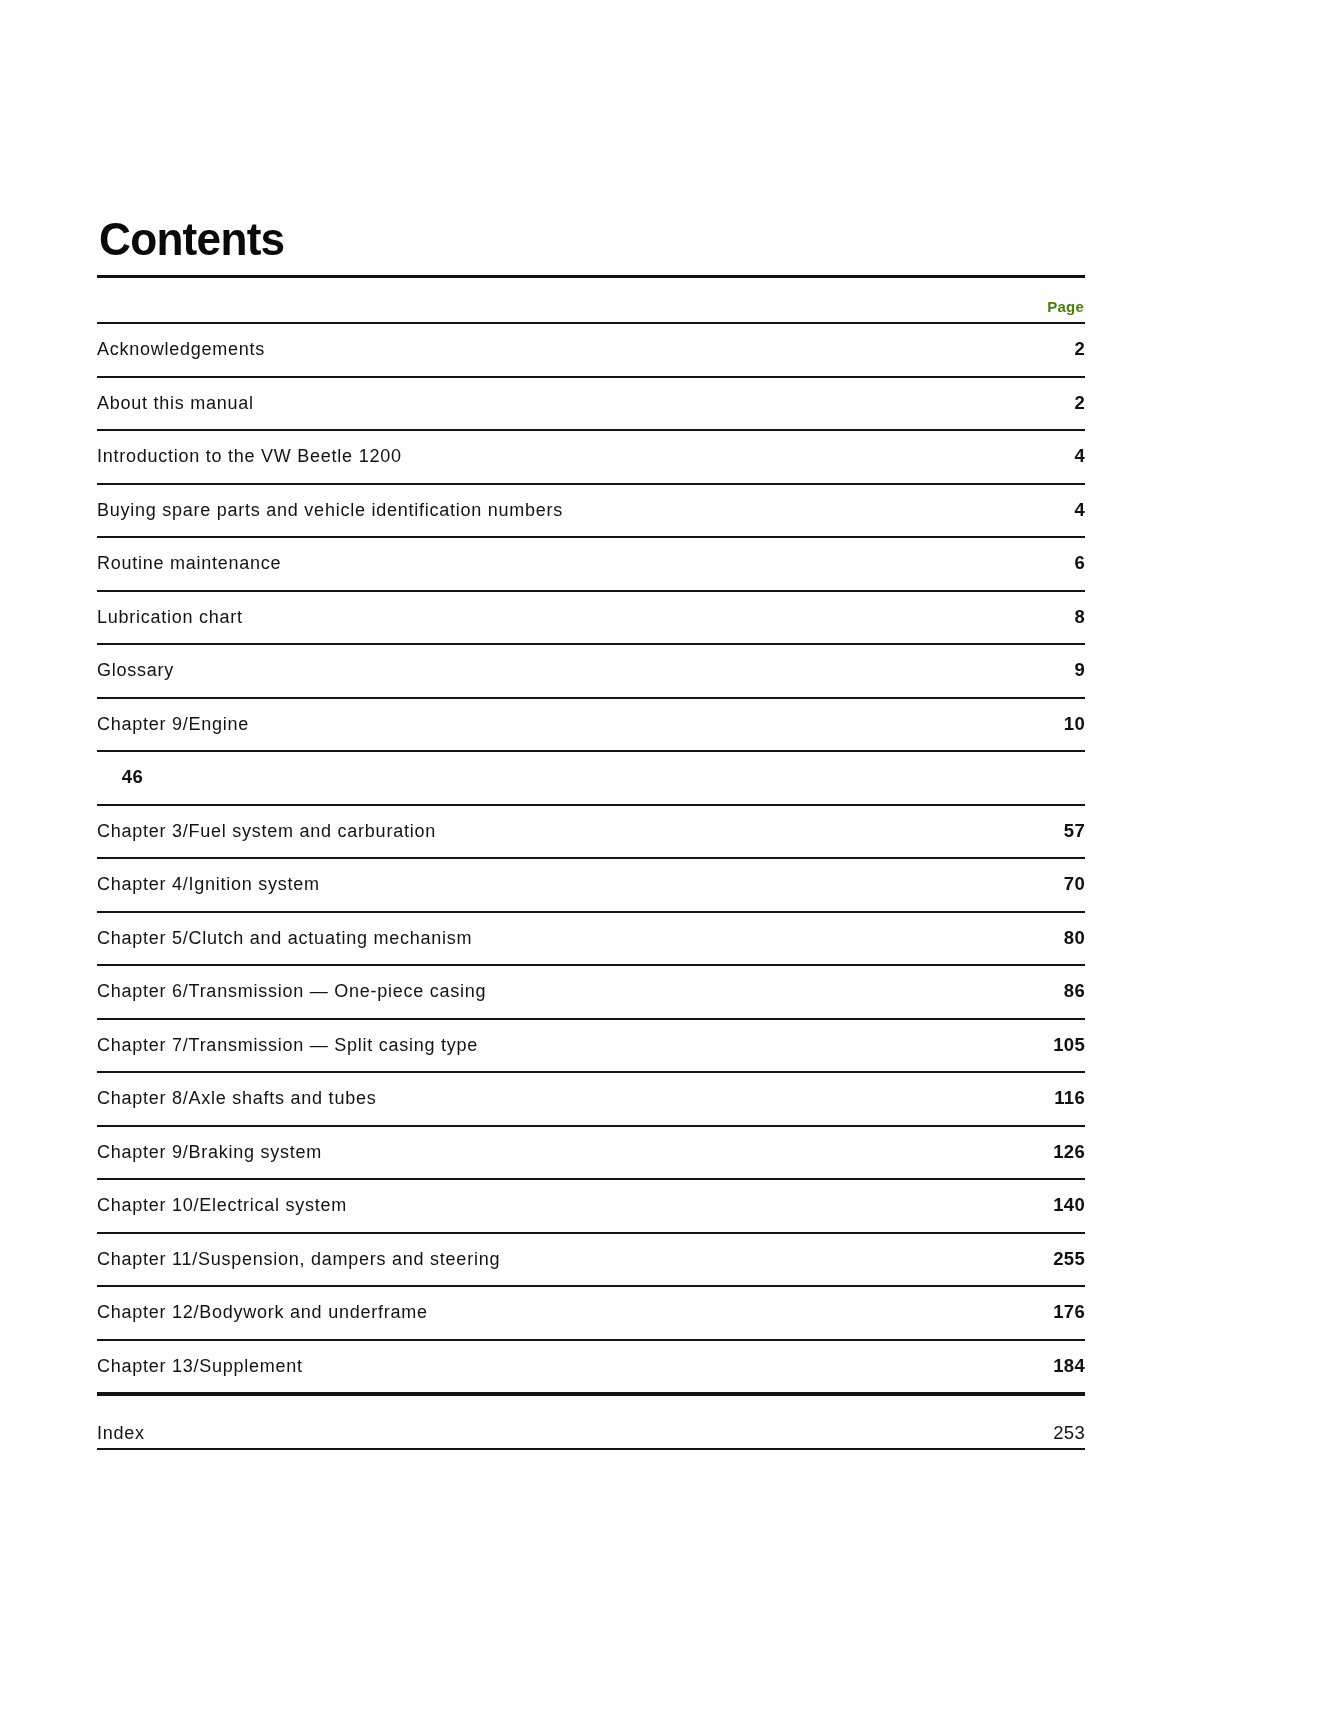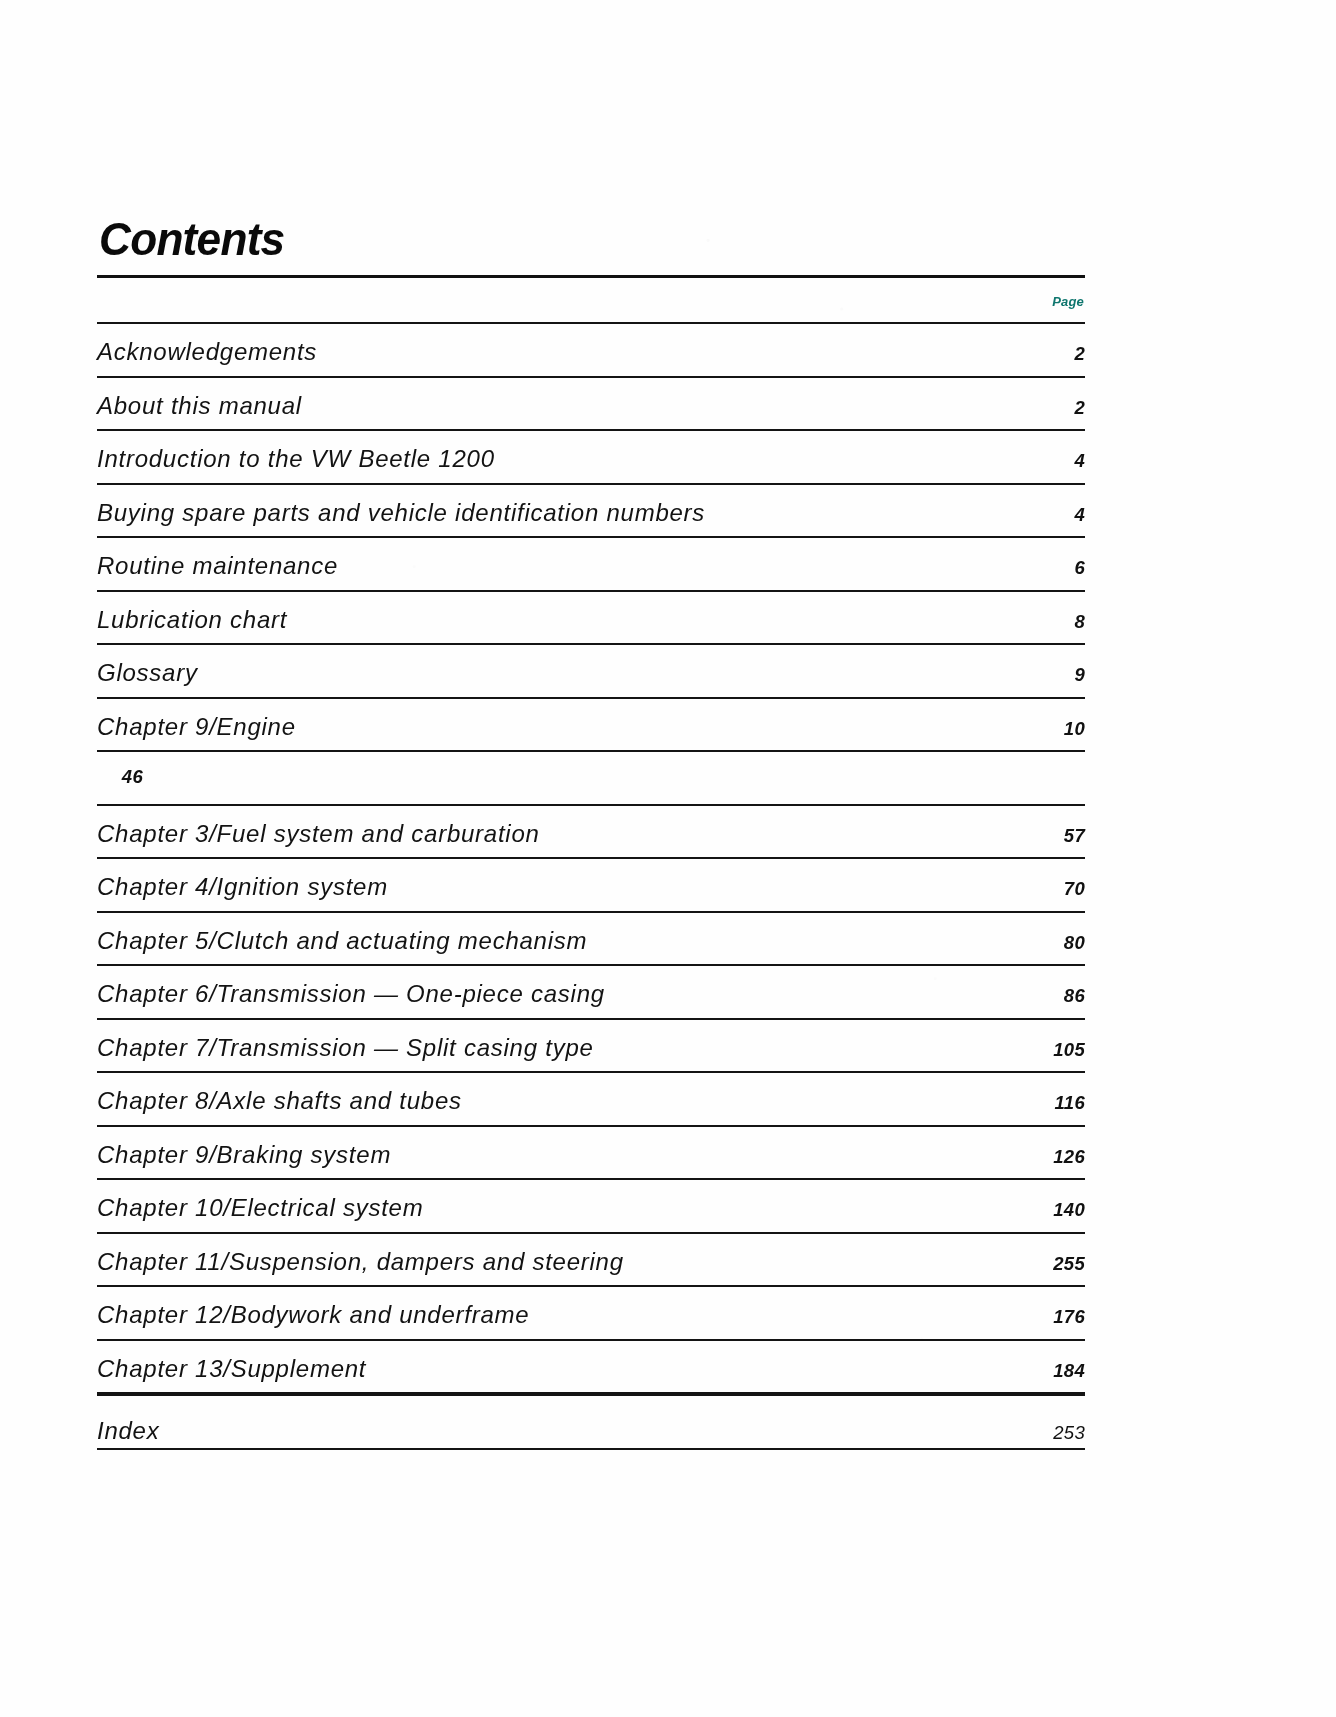--- a/index.html
+++ b/index.html
@@ -30,21 +30,20 @@
       radial-gradient(circle at 70% 57%, rgba(0,0,0,0.012) 0 1px, transparent 2px),
       radial-gradient(circle at 31% 33%, rgba(0,0,0,0.012) 0 1px, transparent 2px),
       radial-gradient(circle at 69% 78%, rgba(0,0,0,0.012) 0 1px, transparent 2px);
     pointer-events: none;
   }
   .content {
     position: absolute;
     left: 97px;
     top: 215px;
     width: 988px;
-    font-style: italic;
   }
   .toc-title {
     font-family: "Liberation Sans", sans-serif;
     font-weight: bold;
     font-size: 47px;
     letter-spacing: -0.8px;
     line-height: 1;
     color: #0a0a0a;
     margin: 0 0 13px 2px;
     transform: scaleX(0.94);
@@ -61,36 +60,36 @@
     width: 100%;
   }
   .page-head {
     display: flex;
     justify-content: flex-end;
     align-items: flex-end;
     height: 44px;
     padding-right: 1px;
   }
   .page-head-label {
-    font-size: 13px;
+    font-size: 15px;
     font-weight: bold;
     letter-spacing: 0.2px;
-    color: #0f766e;
-    padding-bottom: 13px;
+    color: #4d7c0f;
+    padding-bottom: 7px;
   }
   .toc-row {
     display: flex;
     align-items: baseline;
     justify-content: space-between;
     height: 51.5px;
     padding-top: 14px;
     box-sizing: border-box;
   }
   .toc-label {
-    font-size: 24px;
+    font-size: 18px;
     font-weight: normal;
     letter-spacing: 0.75px;
     color: #131313;
     white-space: nowrap;
   }
   .toc-pagenum {
     font-size: 18.5px;
     font-weight: bold;
     letter-spacing: 0.3px;
     color: #111111;

